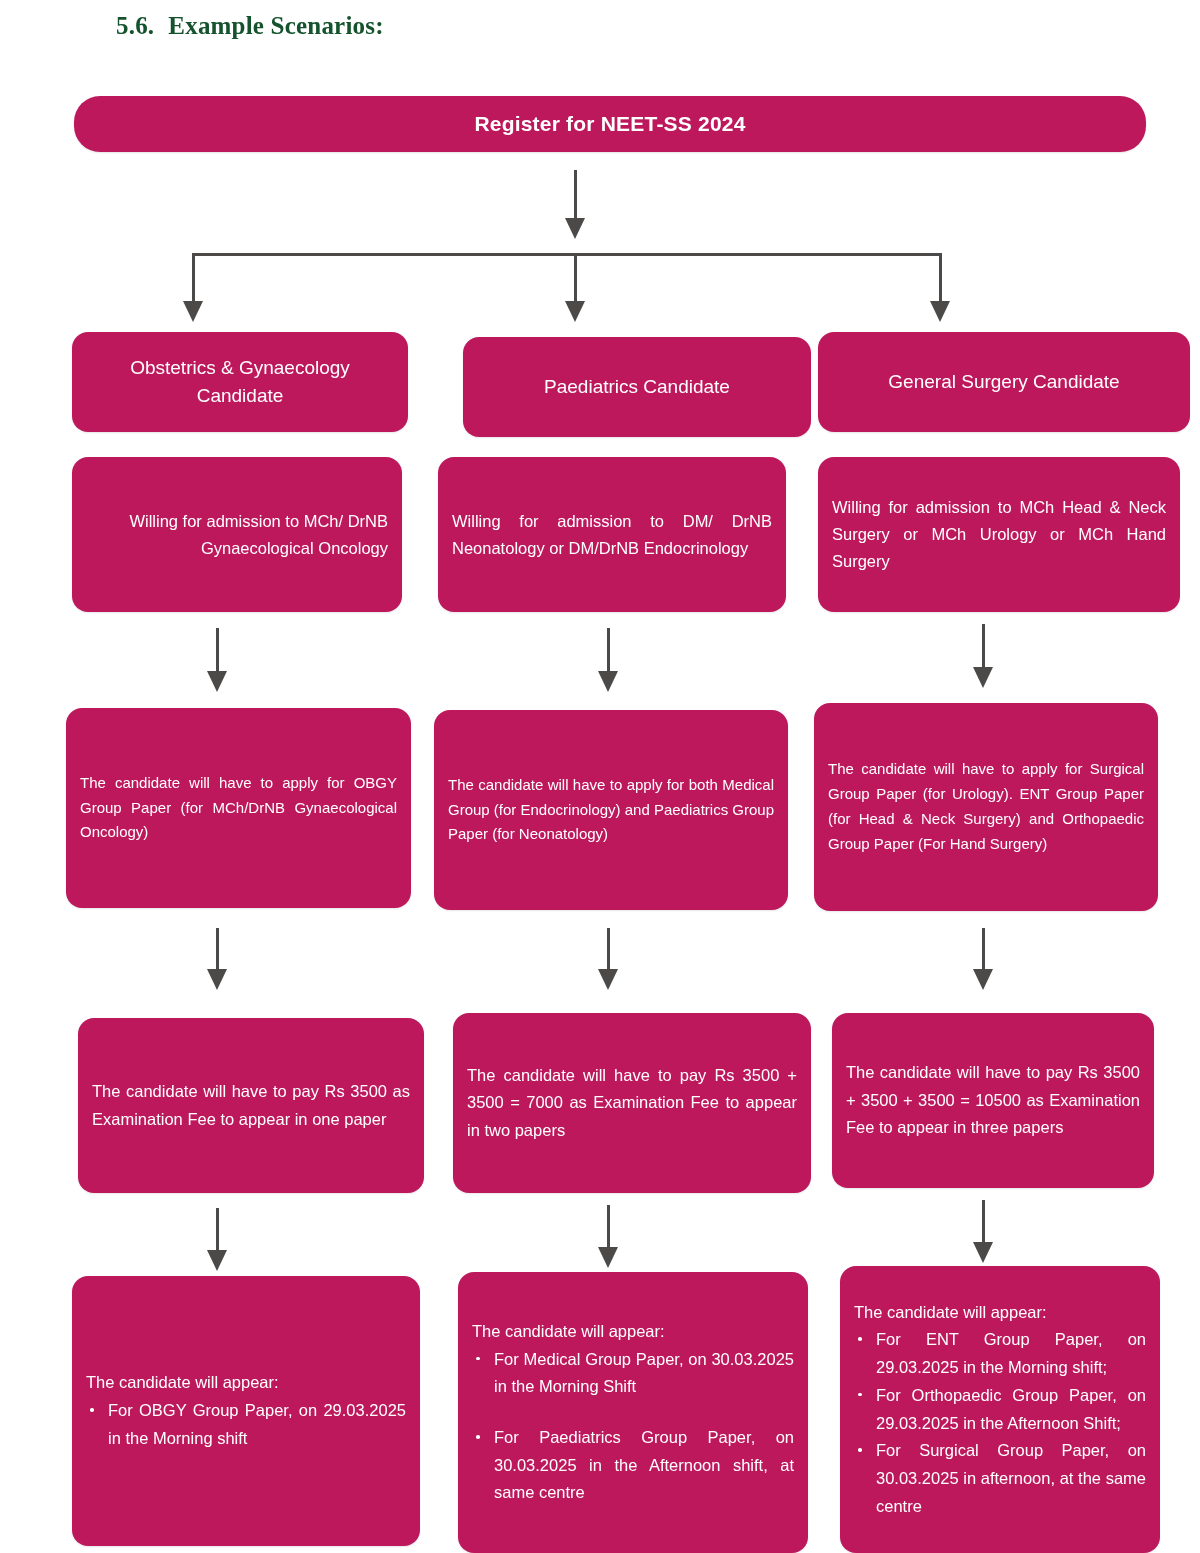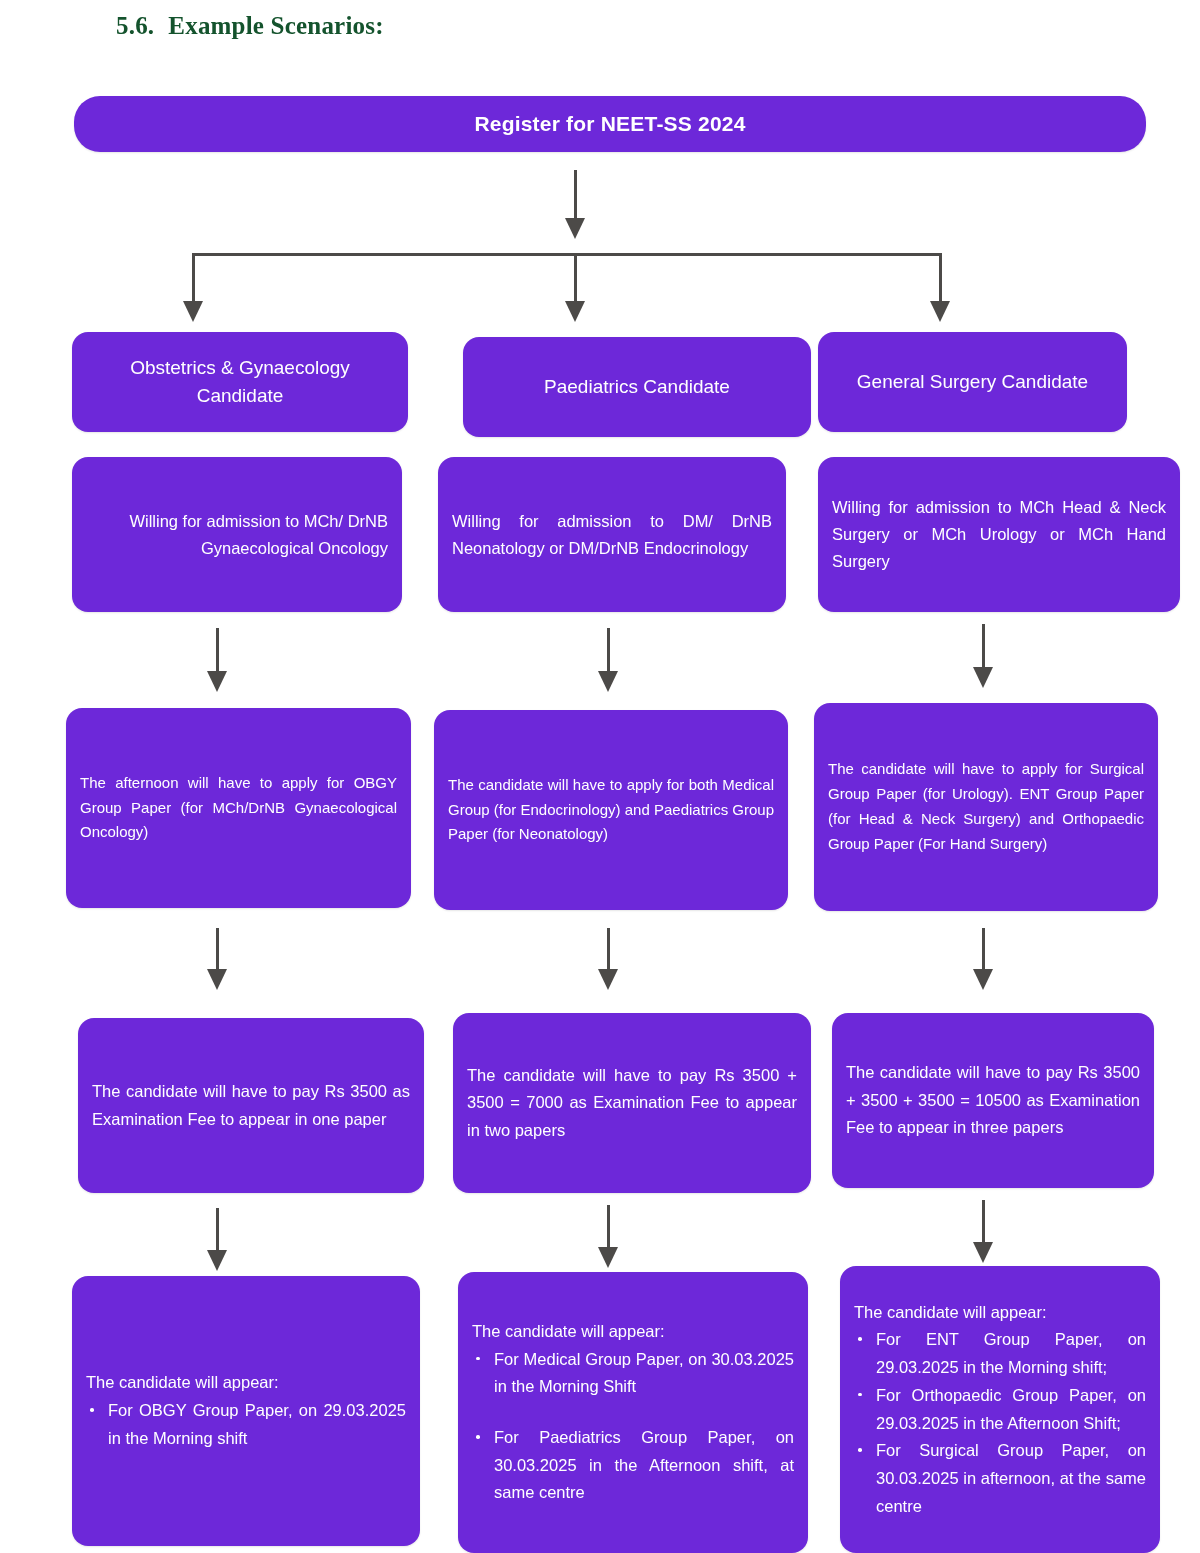--- a/index.html
+++ b/index.html
@@ -32,21 +32,21 @@
     white-space: nowrap;
   }
   .section-heading .num {
     font-weight: bold;
     margin-right: 14px;
   }
 
   
   .node {
     position: absolute;
-    background: #6d28d9;
+    background: #be185d;
     border-radius: 16px;
     color: #ffffff;
     box-sizing: border-box;
     box-shadow: 0 1px 2px rgba(0,0,0,0.10);
   }
   .node .inner {
     position: absolute;
     left: 0; right: 0; top: 0; bottom: 0;
     display: flex;
     flex-direction: column;
@@ -72,21 +72,21 @@
     font-weight: bold;
     letter-spacing: 0.2px;
   }
 
   
   .node.r1 { height: 100px; }
   .node.r1 .inner { font-size: 19px; line-height: 1.45; }
 
   .c1 { left: 72px;  width: 336px; }
   .c2 { left: 438px; width: 348px; }
-  .c3 { left: 818px; width: 309px; }
+  .c3 { left: 818px; width: 372px; }
 
   .node.r1.c1 { top: 332px; }
   .node.r1.c2 { top: 337px; margin-left: 25px; }
   .node.r1.c3 { top: 332px; }
 
   
   .node.r2 { height: 155px; }
   .node.r2 .inner { font-size: 16.5px; line-height: 1.62; }
   .node.r2.c1 { top: 457px; left: 72px;  width: 330px; }
   .node.r2.c2 { top: 457px; left: 438px; width: 348px; }
@@ -212,21 +212,21 @@
   <div class="conn">
     <div class="stem" style="left:216px; top:628px; height:47px;"></div>
     <div class="head" style="left:207px; top:671px;"></div>
     <div class="stem" style="left:607px; top:628px; height:47px;"></div>
     <div class="head" style="left:598px; top:671px;"></div>
     <div class="stem" style="left:982px; top:624px; height:47px;"></div>
     <div class="head" style="left:973px; top:667px;"></div>
   </div>
 
   <div class="node r3 c1">
-    <div class="inner just">The afternoon will have to apply for OBGY Group Paper (for MCh/DrNB Gynaecological Oncology)</div>
+    <div class="inner just">The candidate will have to apply for OBGY Group Paper (for MCh/DrNB Gynaecological Oncology)</div>
   </div>
   <div class="node r3 c2">
     <div class="inner just">The candidate will have to apply for both Medical Group   (for Endocrinology) and Paediatrics Group Paper (for Neonatology)</div>
   </div>
   <div class="node r3 c3">
     <div class="inner just">The candidate will have to apply for Surgical Group Paper (for Urology). ENT Group Paper (for Head &amp; Neck Surgery) and Orthopaedic Group Paper (For Hand Surgery)</div>
   </div>
 
   <div class="conn">
     <div class="stem" style="left:216px; top:928px; height:45px;"></div>

